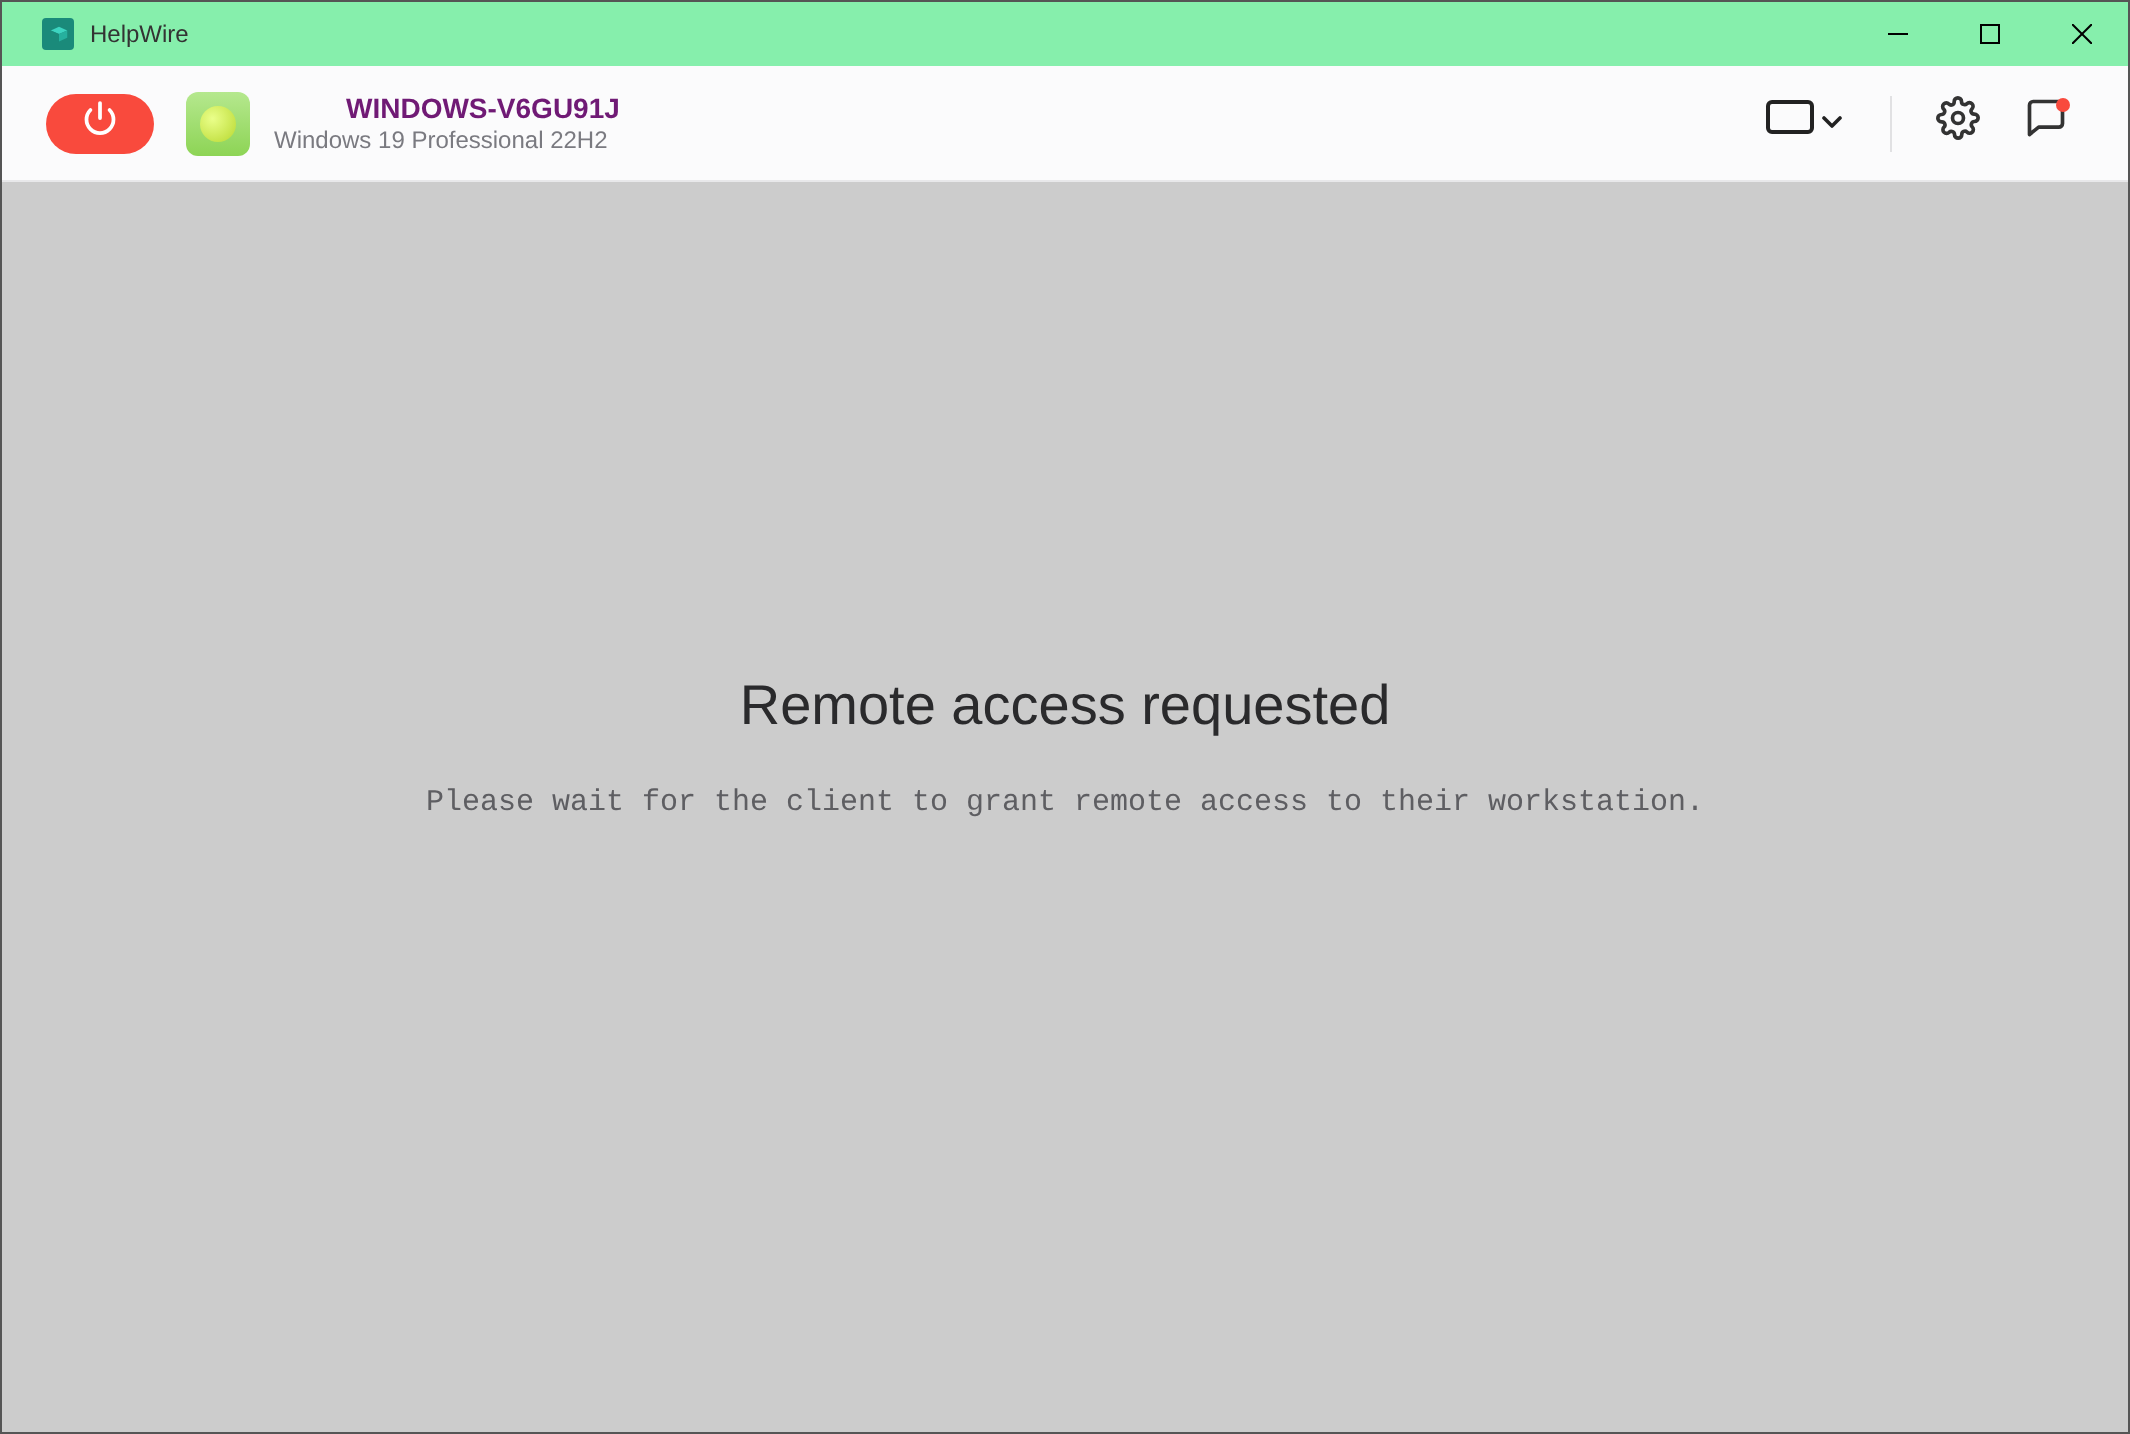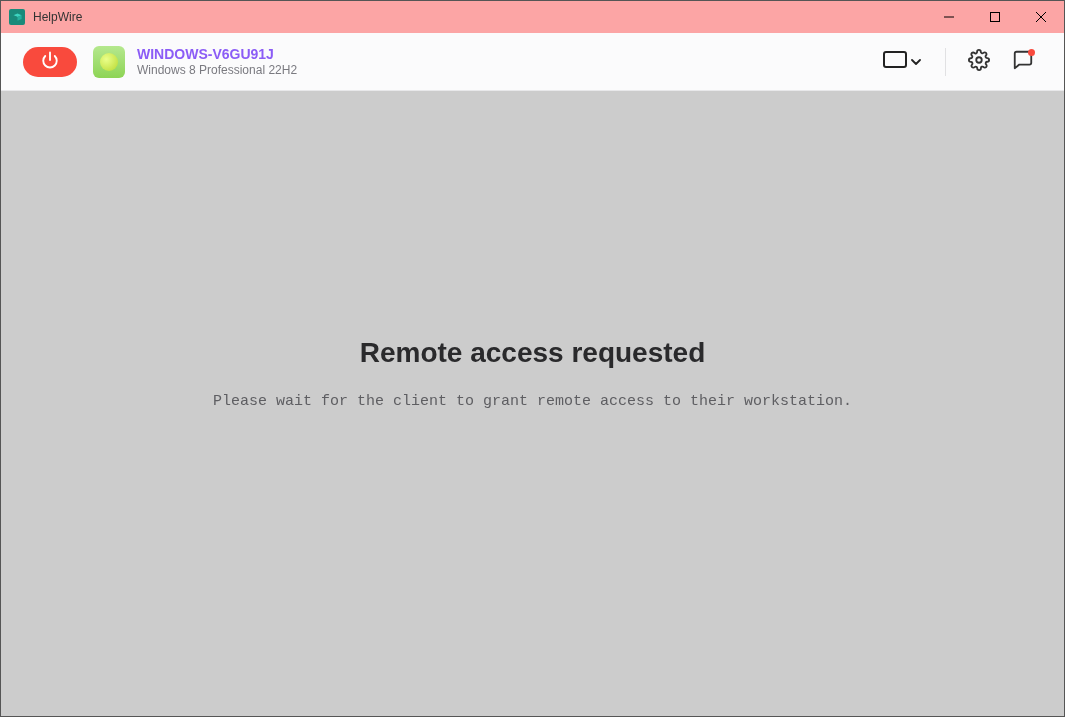--- a/index.html
+++ b/index.html
@@ -14,22 +14,22 @@
       overflow: hidden;
       background: #fff;
       border: 1px solid #555;
     }
     
     .titlebar {
       height: 32px;
       display: flex;
       align-items: center;
       justify-content: space-between;
-      background: #fca5a5;
-      padding-left: 8px;
+      background: #86efac;
+      padding-left: 20px;
     }
     .titlebar-left {
       display: flex;
       align-items: center;
       gap: 8px;
     }
     .app-icon {
       width: 16px;
       height: 16px;
       background: #1a8a7a;
@@ -113,21 +113,22 @@
       border-radius: 50%;
     }
     .device-text {
       display: flex;
       flex-direction: column;
       line-height: 1.3;
     }
     .device-name {
       font-size: 14px;
       font-weight: 700;
-      color: #8b5cf6;
+      color: #701a75;
+      margin-left: 36px;
     }
     .device-sub {
       font-size: 12px;
       color: #7a7a80;
     }
     .toolbar-right {
       display: flex;
       align-items: center;
       gap: 10px;
     }
@@ -170,21 +171,21 @@
       background: #cccccc;
       display: flex;
       flex-direction: column;
       align-items: center;
       justify-content: center;
       padding-bottom: 60px;
     }
     .main-title {
       font-size: 28px;
       color: #2a2a2c;
-      font-weight: 700;
+      font-weight: 400;
       margin-bottom: 24px;
     }
     .main-sub {
       font-size: 15px;
       color: #5e5e62;
       font-family: Liberation Mono, monospace;
     }
   </style>
 </head>
 <body>
@@ -229,21 +230,21 @@
           <line x1="12" y1="2" x2="12" y2="12"></line>
         </svg>
       </span>
     </div>
     <div class="device-info">
       <div class="device-icon">
         <div class="device-icon-ball"></div>
       </div>
       <div class="device-text">
         <span class="device-name">WINDOWS-V6GU91J</span>
-        <span class="device-sub">Windows 8 Professional 22H2</span>
+        <span class="device-sub">Windows 19 Professional 22H2</span>
       </div>
     </div>
   </div>
   <div class="toolbar-right">
     <div class="display-btn">
       <span>
         <svg width="24" height="18" viewBox="0 0 24 18" fill="none" stroke="#222" stroke-width="2">
           <rect x="1" y="1" width="22" height="15" rx="2"></rect>
         </svg>
       </span>

